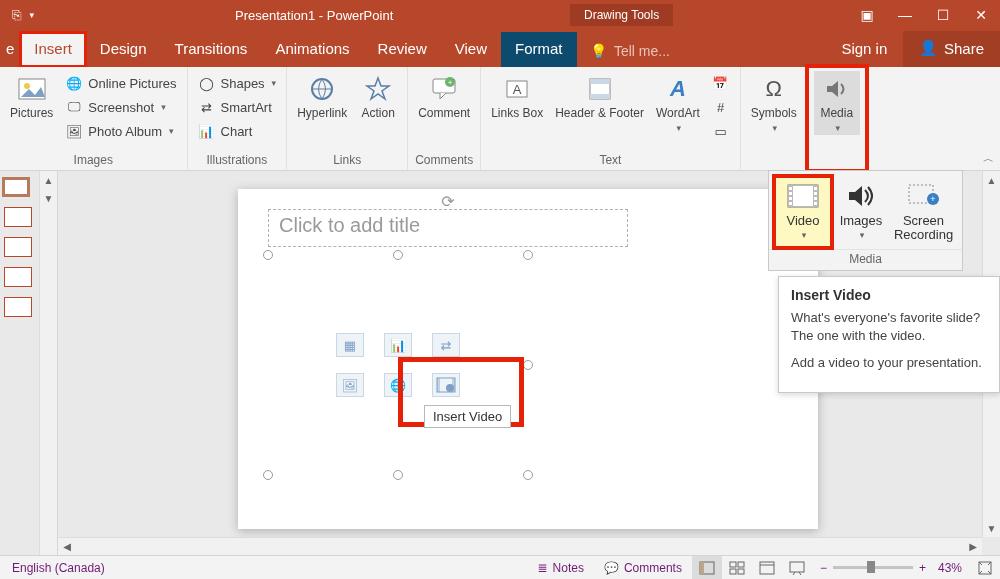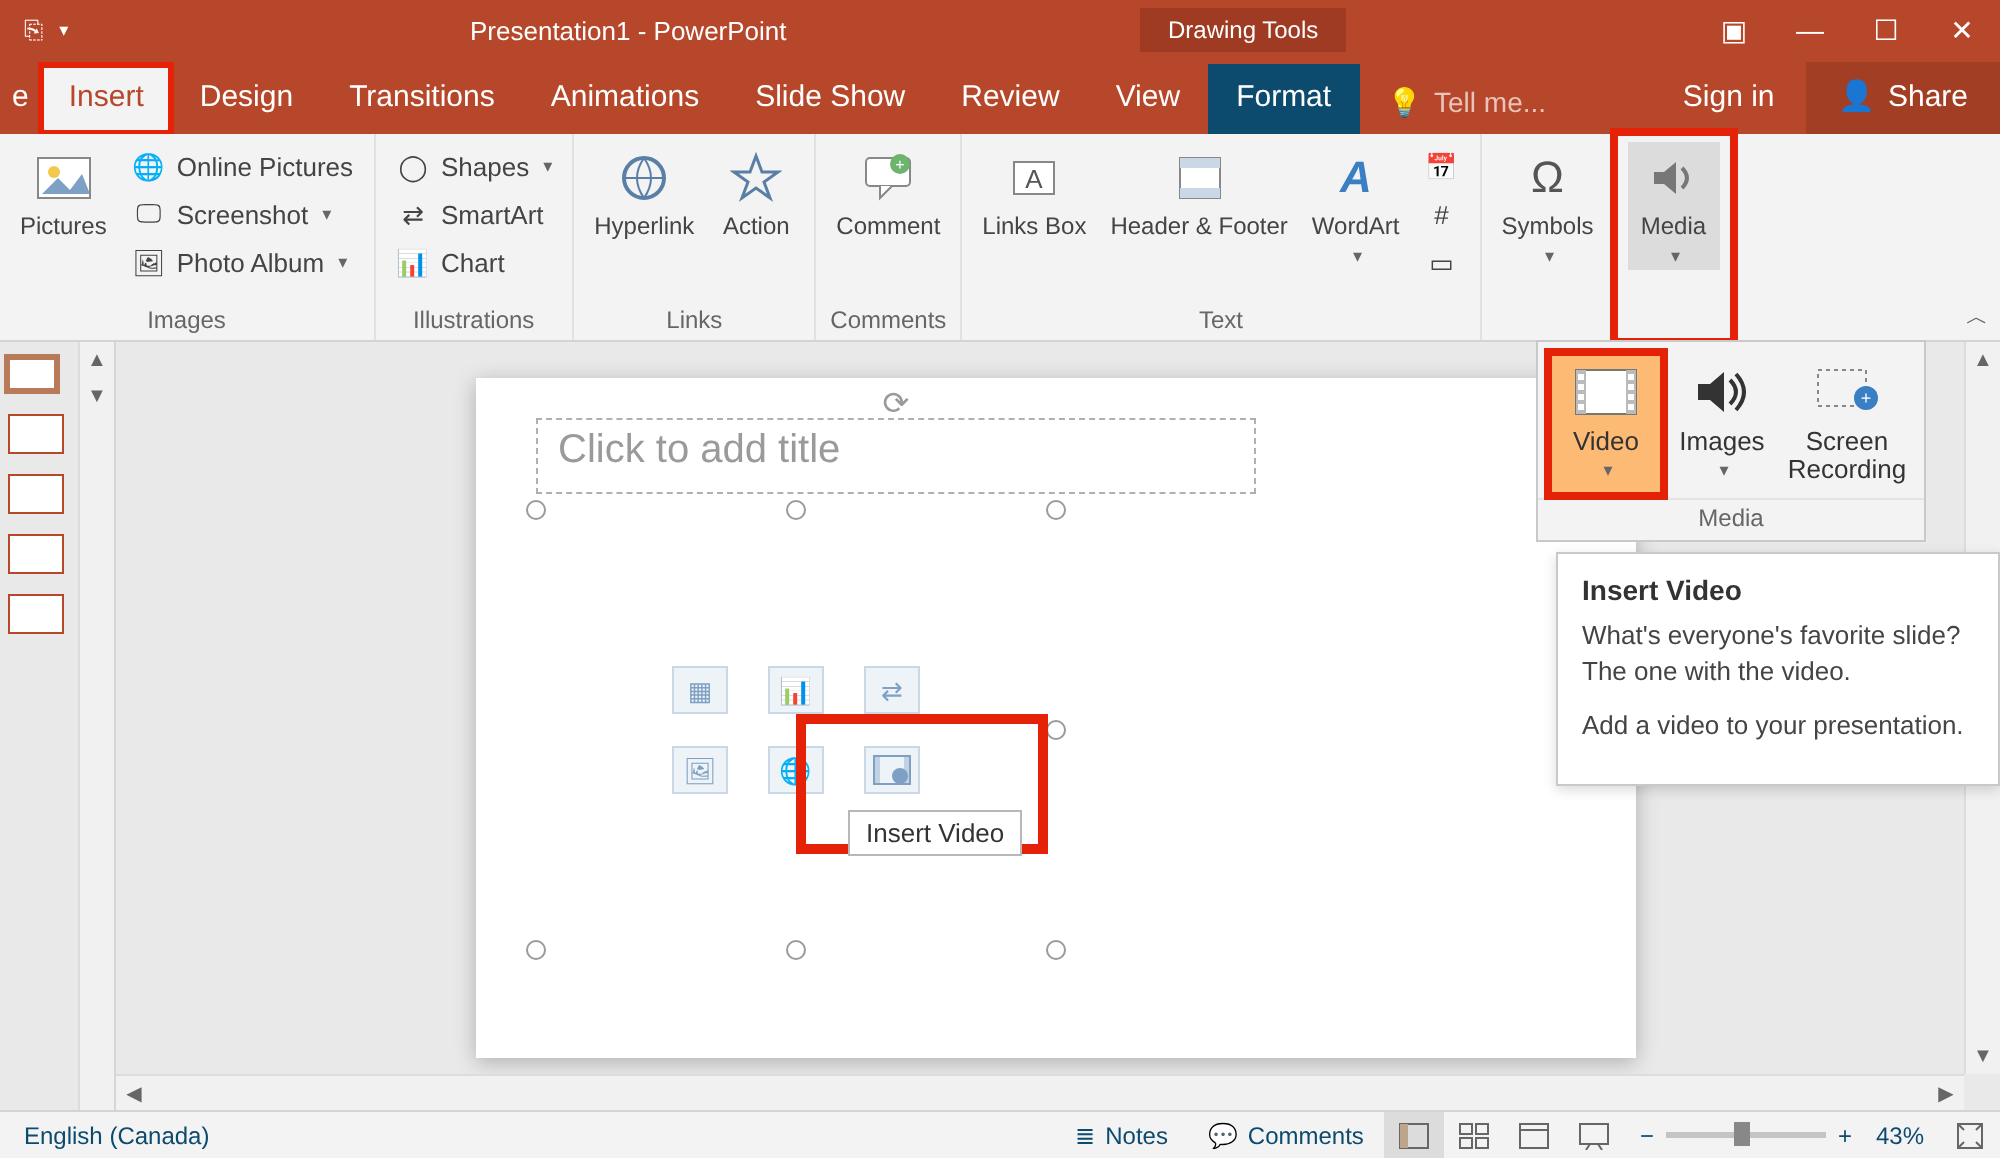--- a/index.html
+++ b/index.html
@@ -40,21 +40,21 @@
 
 .media-wrap { outline: 4px solid #e52207; outline-offset: -1px; }
 .media-btn { background:#dcdcdc; }
 
 
 .media-panel { position:absolute; top:170px; left:768px; width:195px; background:#f3f3f3; border:1px solid #c9c9c9; z-index:50; }
 .media-panel .row { display:flex; padding:6px 6px 2px; gap:2px; }
 .media-panel .vbtn2 { display:flex; flex-direction:column; align-items:center; padding:4px 6px; gap:3px; min-width:56px; font-size:13px; color:#333; cursor:pointer; text-align:center; line-height:1.1; }
 .media-panel .vbtn2 .ic { width:34px; height:30px; display:flex; align-items:center; justify-content:center; }
 .media-panel .plabel { text-align:center; font-size:12px; color:#666; padding:2px 0 4px; border-top:1px solid #e4e4e4; }
-.video-hl { outline:4px solid #e52207; outline-offset:-1px; background:#fdba74; }
+.video-hl { outline:4px solid #e52207; outline-offset:-1px; background:#fef9c3; }
 
 
 .supertip { position:absolute; top:276px; left:778px; width:222px; background:#fff; border:1px solid #c9c9c9; padding:10px 12px; font-size:13px; color:#444; z-index:60; box-shadow:0 2px 6px rgba(0,0,0,.15); }
 .supertip .st-title { font-weight:600; color:#333; margin-bottom:6px; font-size:14px; }
 .supertip p { margin-bottom:10px; line-height:1.35; }
 
 
 .editarea { position:absolute; top:171px; left:0; right:0; bottom:24px; background:#e9e9e9; display:flex; }
 .thumbpane { width:58px; background:#e9e9e9; border-right:1px solid #d6d6d6; position:relative; }
 .thumbpane .vscroll { position:absolute; right:0; top:0; bottom:0; width:18px; background:#f1f1f1; border-left:1px solid #dcdcdc; }
@@ -73,21 +73,21 @@
 .titleph { position:absolute; left:30px; top:20px; width:360px; height:38px; border:1px dashed #b0b0b0; color:#9a9a9a; font-size:20px; padding:4px 10px; }
 .rotate-handle { position:absolute; left:50%; top:-18px; transform:translateX(-50%); font-size:16px; color:#9a9a9a; }
 .contentph { position:absolute; left:30px; top:66px; width:260px; height:220px; }
 .sel-handle { width:10px; height:10px; border:1px solid #9a9a9a; background:#fff; border-radius:50%; position:absolute; }
 .iconrow { position:absolute; left:50%; transform:translateX(-50%); display:flex; gap:20px; }
 .ph-icon { width:28px; height:24px; border:1px solid #c9d7e6; background:#eef3f8; display:flex; align-items:center; justify-content:center; font-size:13px; color:#7ea0c4; }
 .iv-hl { position:absolute; left:160px; top:168px; width:126px; height:70px; border:5px solid #e52207; }
 .iv-tip { position:absolute; left:186px; top:216px; background:#fff; border:1px solid #b8b8b8; padding:3px 8px; font-size:13px; color:#333; }
 
 
-.statusbar { position:absolute; bottom:0; left:0; right:0; height:24px; background:#f3f3f3; border-top:1px solid #d4d4d4; display:flex; align-items:center; font-size:12px; color:#0c4a6e; }
+.statusbar { position:absolute; bottom:0; left:0; right:0; height:24px; background:#f3f3f3; border-top:1px solid #d4d4d4; display:flex; align-items:center; font-size:12px; color:#701a75; }
 .statusbar .lang { padding:0 12px; }
 .statusbar .spacer { flex:1; }
 .statusbar .sbtn { padding:0 10px; display:flex; align-items:center; gap:5px; cursor:pointer; height:100%; }
 .statusbar .viewbtn { width:30px; height:100%; display:flex; align-items:center; justify-content:center; cursor:pointer; }
 .statusbar .viewbtn.active { background:#dcdcdc; }
 .statusbar .zoom { display:flex; align-items:center; gap:6px; padding:0 8px; }
 .statusbar .ztrack { width:80px; height:3px; background:#c4c4c4; position:relative; }
 .statusbar .zthumb { width:8px; height:12px; background:#888; position:absolute; left:34px; top:-5px; }
 
 svg { display:block; }
@@ -109,21 +109,20 @@
     <div>✕</div>
   </div>
 </div>
 
 <div class="tabs">
   <div class="tab e">e</div>
   <div class="tab active highlight-red">Insert</div>
   <div class="tab">Design</div>
   <div class="tab">Transitions</div>
   <div class="tab">Animations</div>
-  <div class="tab">Slide Show</div>
   <div class="tab">Review</div>
   <div class="tab">View</div>
   <div class="tab" style="background:#0c4a6e;">Format</div>
   <div class="telme">
     <span>💡</span>
     <span>Tell me...</span>
   </div>
   <div class="spacer"></div>
   <div class="signin">Sign in</div>
   <div class="share">

